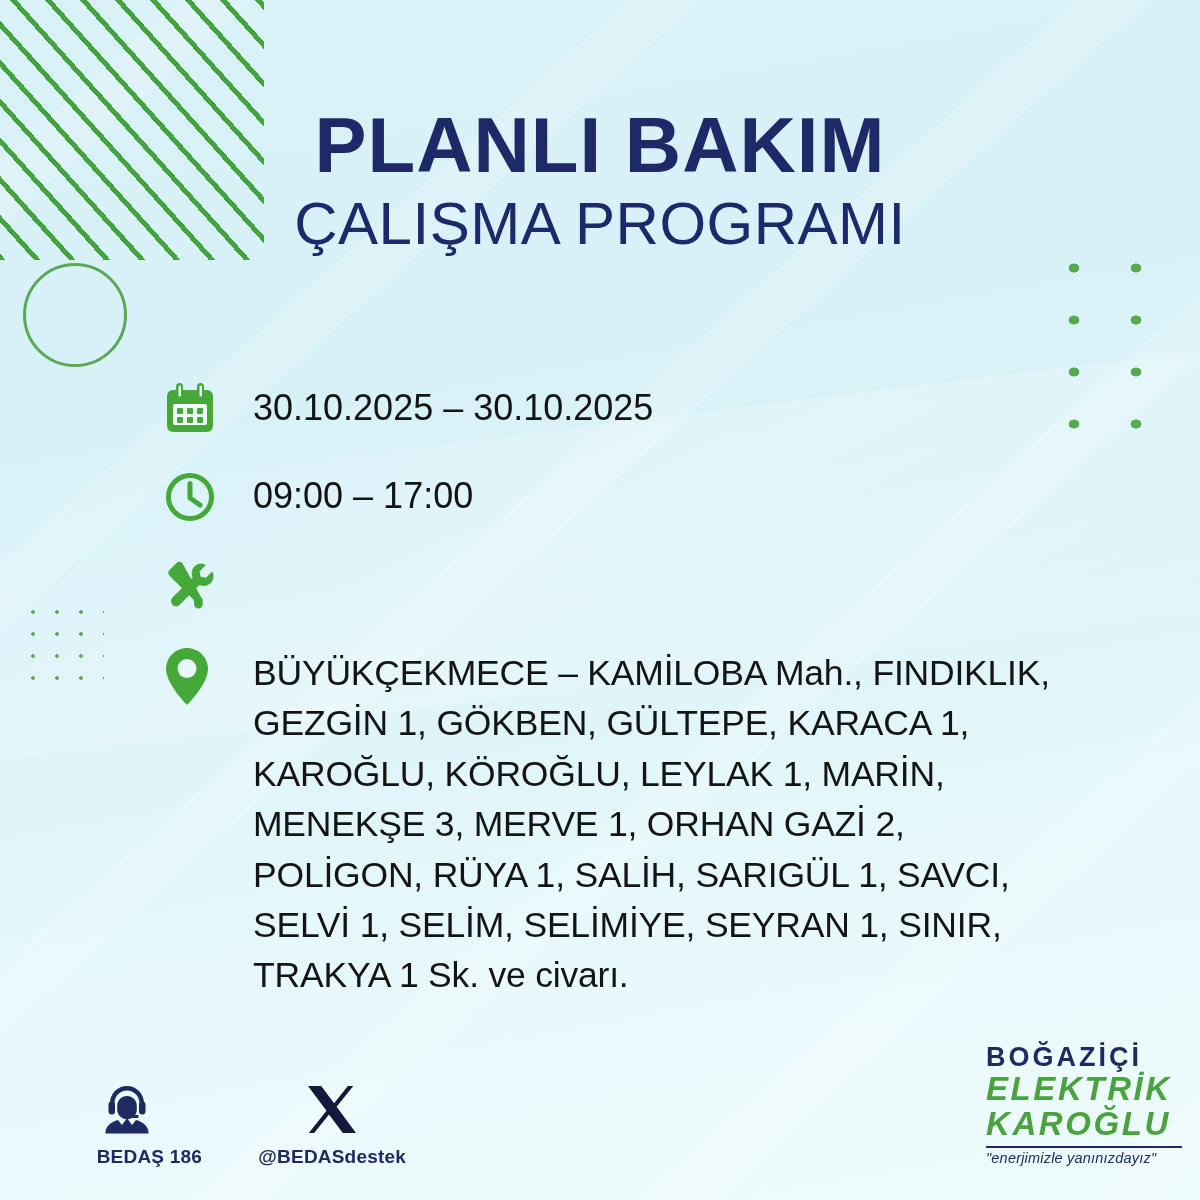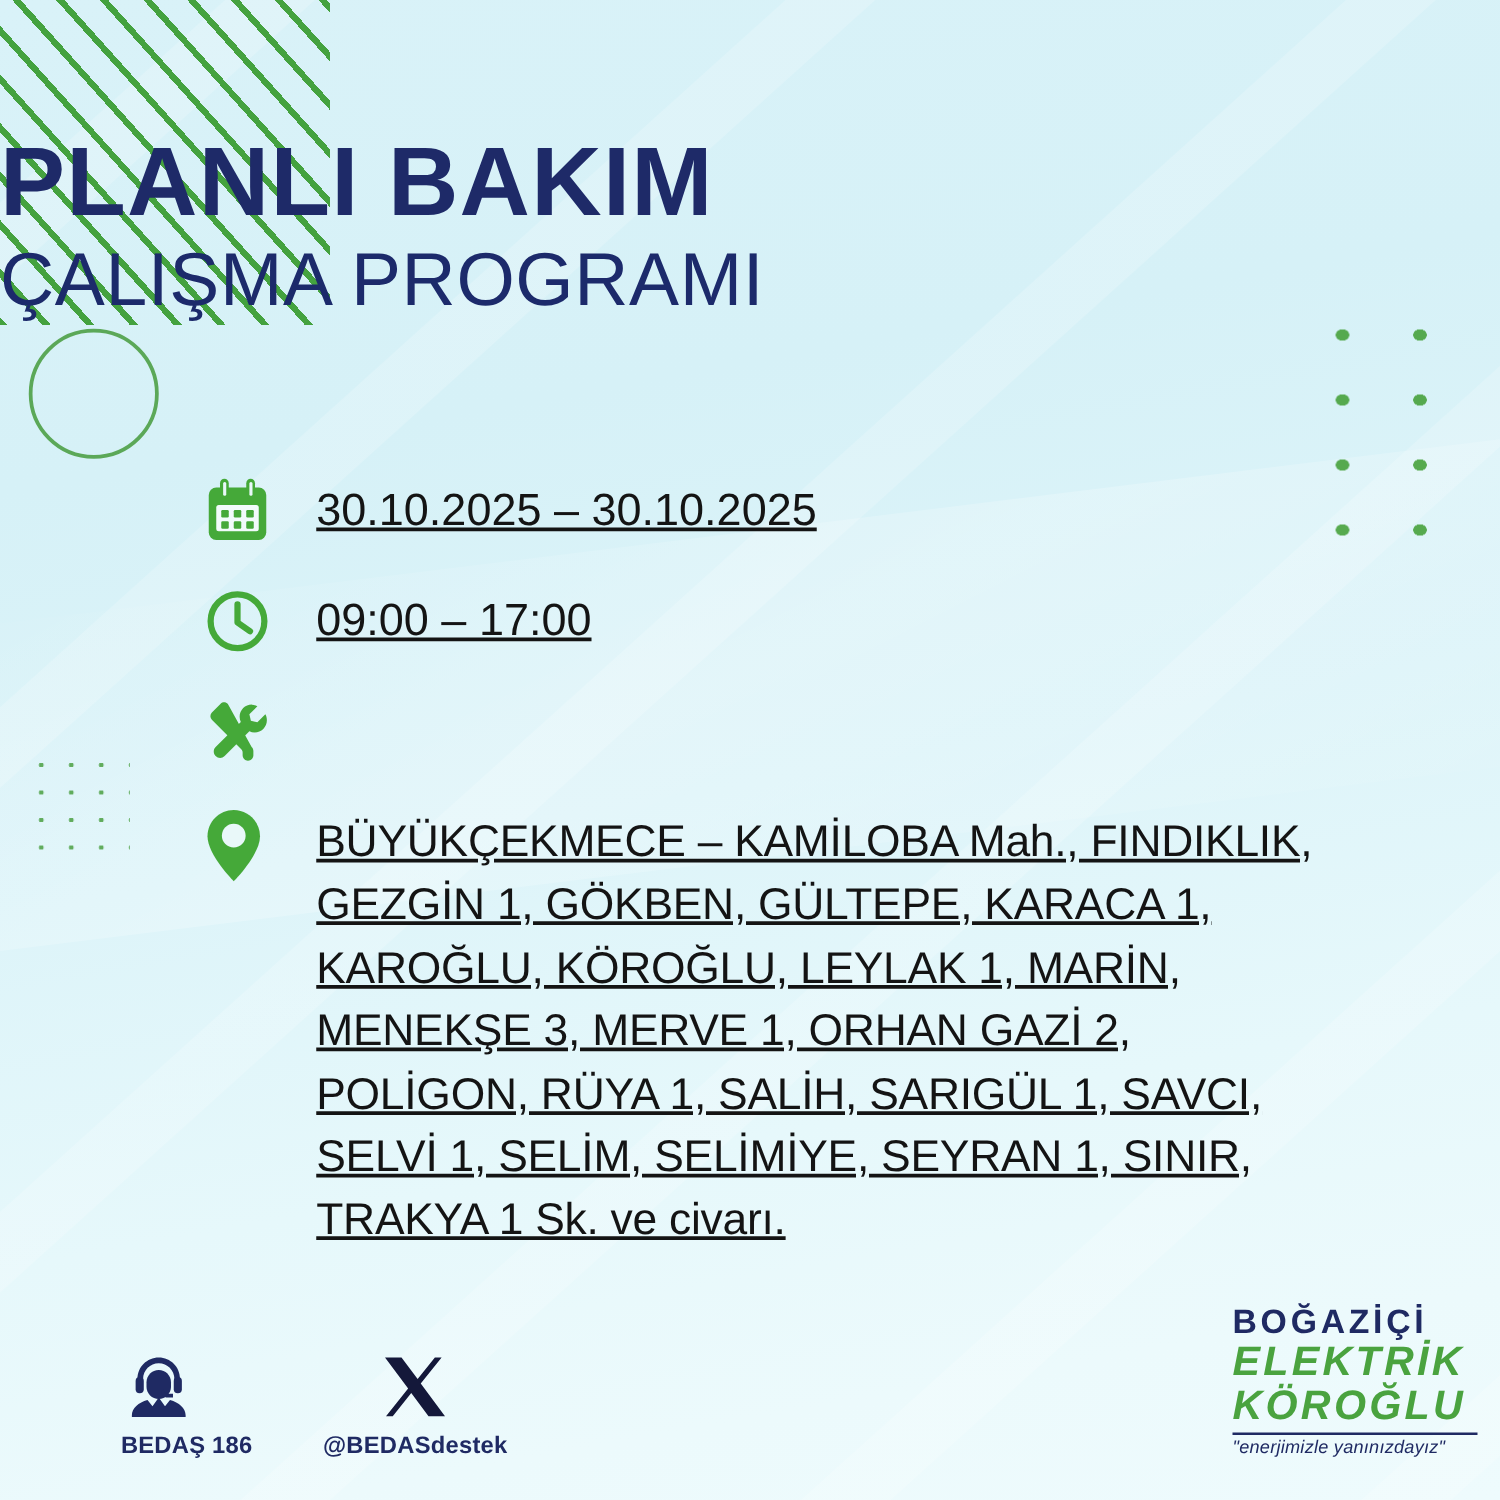--- a/index.html
+++ b/index.html
@@ -94,21 +94,21 @@
     background-size: 62px 52px;
     background-position: 6px 6px;
     opacity: .92;
   }
 
   
   .header {
     position: absolute;
     left: 0; top: 110px;
     width: 1200px;
-    text-align: left;
+    text-align: center;
   }
   .title-main {
     font-size: 78px;
     font-weight: 900;
     letter-spacing: 1px;
     color: #1e2a68;
     line-height: .92;
     margin: 0;
     font-stretch: condensed;
   }
@@ -141,21 +141,20 @@
     align-items: center;
     justify-content: flex-start;
   }
   .row .txt {
     flex: 1 1 auto;
     padding-left: 26px;
     color: #141414;
     font-size: 35px;
     line-height: 1.45;
     font-weight: 400;
-    text-decoration: underline;
   }
   .row.r-date { margin-bottom: 26px; }
   .row.r-time { margin-bottom: 26px; }
   .row.r-work { margin-bottom: 30px; }
   .row.r-date .txt,
   .row.r-time .txt { padding-top: 4px; font-size: 36px; }
   .row.r-work .txt { padding-top: 6px; font-size: 34px; }
   .row.r-loc .txt {
     padding-top: 2px;
     font-size: 35.5px;
@@ -335,20 +334,20 @@
           </svg>
         </div>
         <div class="clabel">@BEDASdestek</div>
       </div>
 
     </div>
 
     <div class="brand">
       <div class="brand-l1">BOĞAZİÇİ</div>
       <div class="brand-l2">ELEKTRİK</div>
-      <div class="brand-l3">KÖROĞLU</div>
+      <div class="brand-l3">KAROĞLU</div>
       <div class="brand-rule"></div>
       <div class="brand-tag">"enerjimizle yanınızdayız"</div>
     </div>
 
   </div>
 
 </div>
 
 </body></html>

